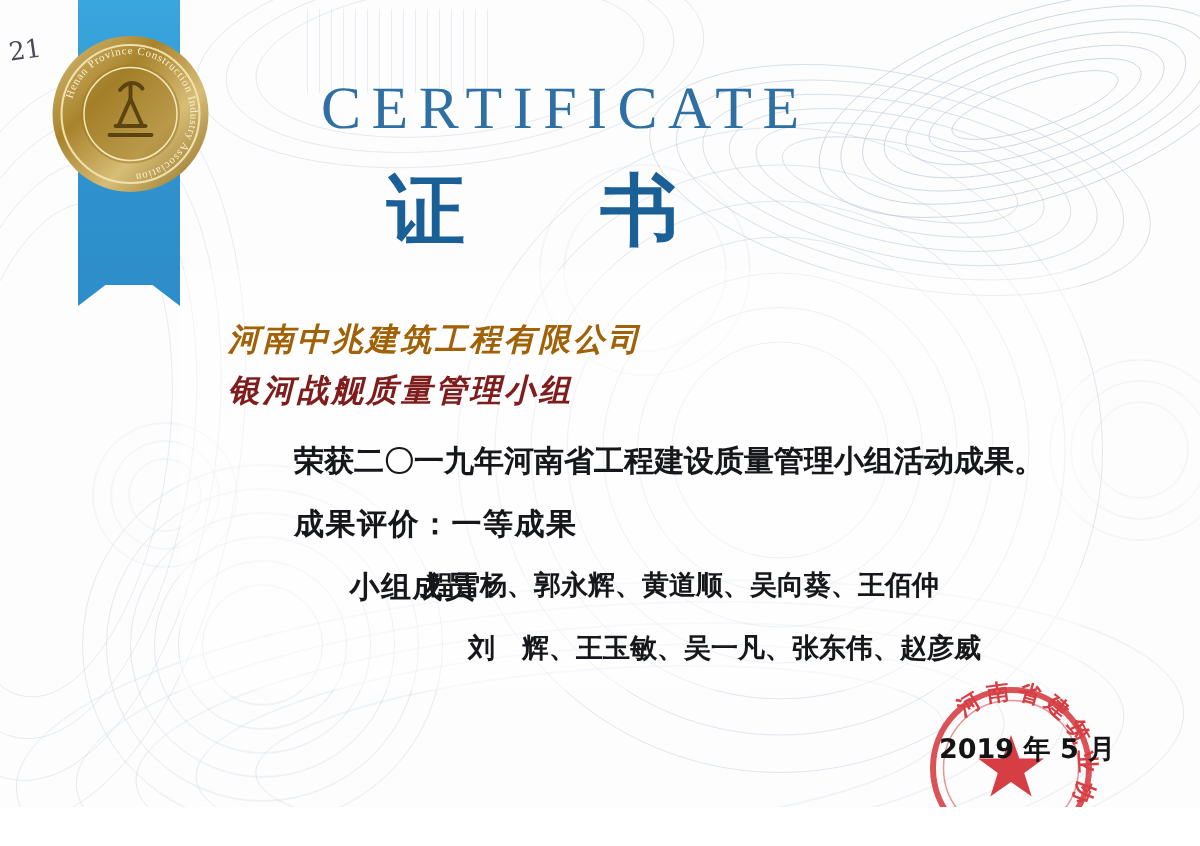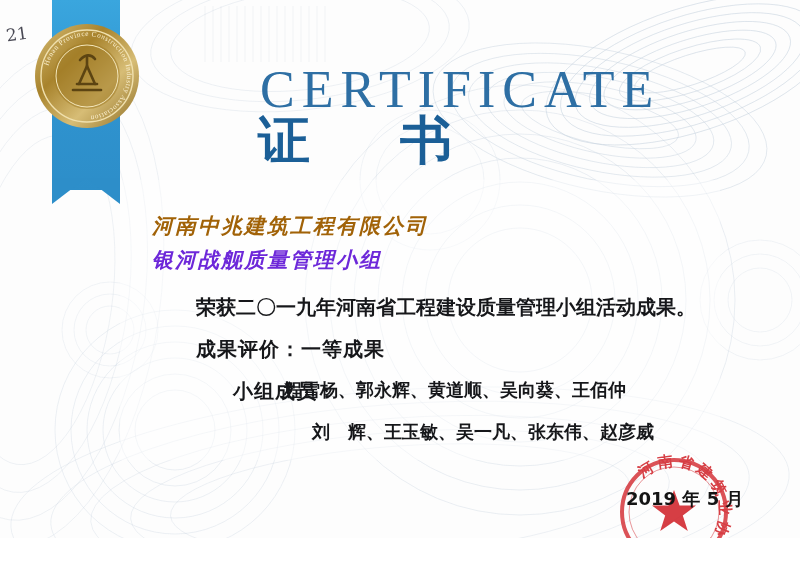--- a/index.html
+++ b/index.html
@@ -60,28 +60,27 @@
     left: 33px;
     top: 22px;
     width: 108px;
     height: 108px;
   }
 
   
   .cert-en {
     position: absolute;
     left: 214px;
-    top: 60px;
-    font-size: 52px;
+    top: 48px;
+    font-size: 40px;
     letter-spacing: 7px;
     color: #2e6fa4;
     font-family: "Liberation Serif", serif;
     font-weight: 400;
     white-space: nowrap;
-    margin-left: 46px;
   }
   .cert-cn {
     position: absolute;
     left: 258px;
     top: 106px;
     font-size: 52px;
     letter-spacing: 36px;
     color: #1b5f97;
     font-weight: bold;
     font-family: "DejaVu Sans", sans-serif;
@@ -104,21 +103,21 @@
     letter-spacing: 2px;
     font-style: italic;
     color: #a16207;
   }
   .org2 {
     left: 152px;
     top: 246px;
     font-size: 21px;
     letter-spacing: 2px;
     font-style: italic;
-    color: #6d28d9;
+    color: #7f1d1d;
     font-family: Liberation Mono, monospace;
   }
   .award {
     left: 196px;
     top: 294px;
     font-size: 20px;
     letter-spacing: 0px;
   }
   .rating {
     left: 196px;

